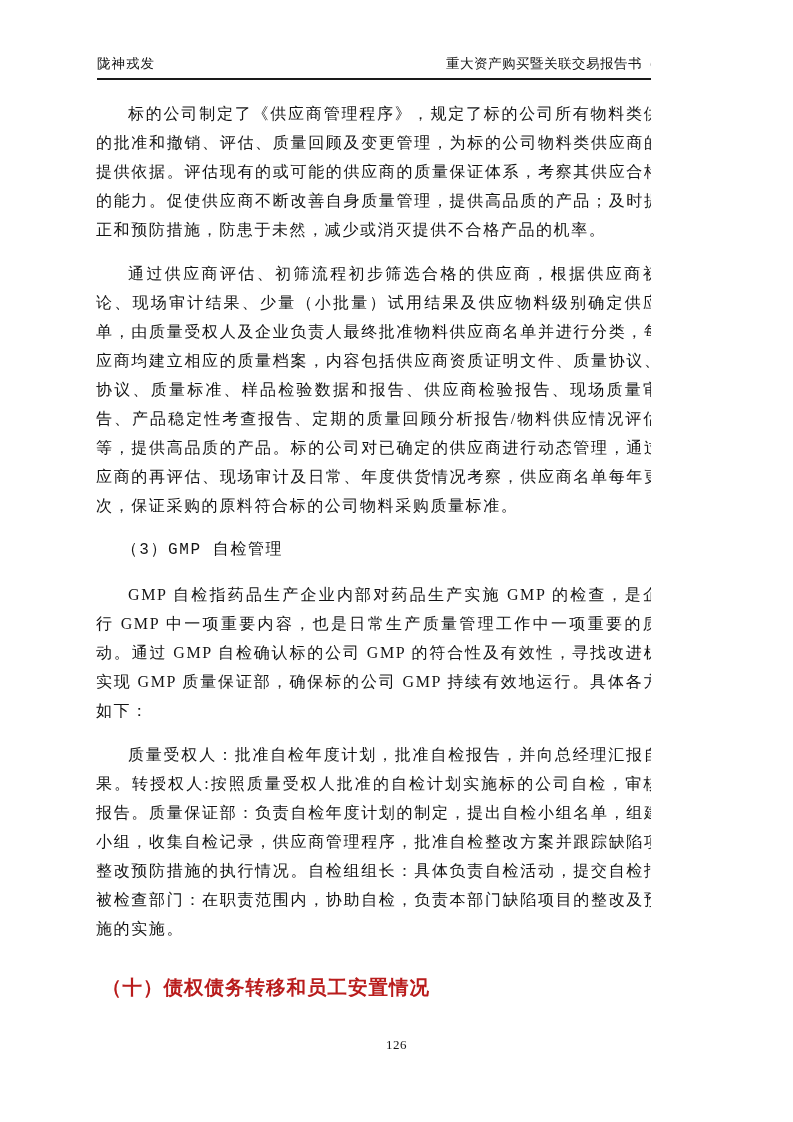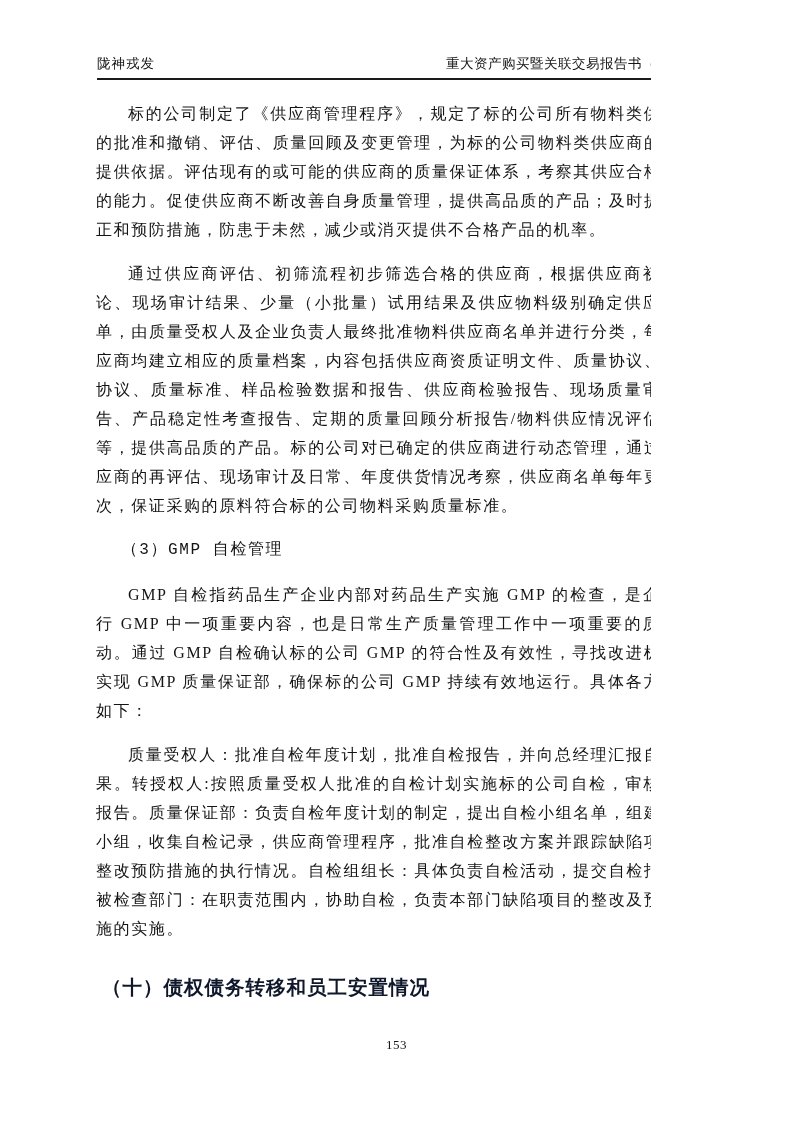--- a/index.html
+++ b/index.html
@@ -50,21 +50,21 @@
     font-family: Liberation Mono, monospace;
   }
   .section-heading {
     font-family: "Liberation Sans", "DejaVu Sans", sans-serif;
     font-weight: 700;
     font-size: 19.5px;
     line-height: 28px;
     letter-spacing: 1px;
     padding-left: 6px;
     margin: 30px 0 0 0;
-    color: #0f172a;
+    color: #b91c1c;
   }
   .footer {
     position: absolute;
     left: 0;
     width: 793px;
     top: 1037px;
     text-align: center;
     font-size: 13px;
     letter-spacing: 0.5px;
   }
@@ -82,16 +82,16 @@
   <div class="content">
     <p class="para">标的公司制定了《供应商管理程序》，规定了标的公司所有物料类供应商的批准和撤销、评估、质量回顾及变更管理，为标的公司物料类供应商的管理提供依据。评估现有的或可能的供应商的质量保证体系，考察其供应合格产品的能力。促使供应商不断改善自身质量管理，提供高品质的产品；及时提出纠正和预防措施，防患于未然，减少或消灭提供不合格产品的机率。</p>
     <p class="para">通过供应商评估、初筛流程初步筛选合格的供应商，根据供应商初选结论、现场审计结果、少量（小批量）试用结果及供应物料级别确定供应商清单，由质量受权人及企业负责人最终批准物料供应商名单并进行分类，每个供应商均建立相应的质量档案，内容包括供应商资质证明文件、质量协议、供货协议、质量标准、样品检验数据和报告、供应商检验报告、现场质量审计报告、产品稳定性考查报告、定期的质量回顾分析报告/物料供应情况评估报告等，提供高品质的产品。标的公司对已确定的供应商进行动态管理，通过对供应商的再评估、现场审计及日常、年度供货情况考察，供应商名单每年更新一次，保证采购的原料符合标的公司物料采购质量标准。</p>
     <p class="subheading">（3）GMP 自检管理</p>
     <p class="para">GMP 自检指药品生产企业内部对药品生产实施 GMP 的检查，是企业执行 GMP 中一项重要内容，也是日常生产质量管理工作中一项重要的质量活动。通过 GMP 自检确认标的公司 GMP 的符合性及有效性，寻找改进机会，实现 GMP 质量保证部，确保标的公司 GMP 持续有效地运行。具体各方职责如下：</p>
     <p class="para">质量受权人：批准自检年度计划，批准自检报告，并向总经理汇报自检结果。转授权人:按照质量受权人批准的自检计划实施标的公司自检，审核自检报告。质量保证部：负责自检年度计划的制定，提出自检小组名单，组建自检小组，收集自检记录，供应商管理程序，批准自检整改方案并跟踪缺陷项目的整改预防措施的执行情况。自检组组长：具体负责自检活动，提交自检报告。被检查部门：在职责范围内，协助自检，负责本部门缺陷项目的整改及预防措施的实施。</p>
     <h2 class="section-heading">（十）债权债务转移和员工安置情况</h2>
   </div>
 
   <div class="footer">
-    <span>153</span>
+    <span>126</span>
   </div>
 
 </div>
 
 </body></html>

